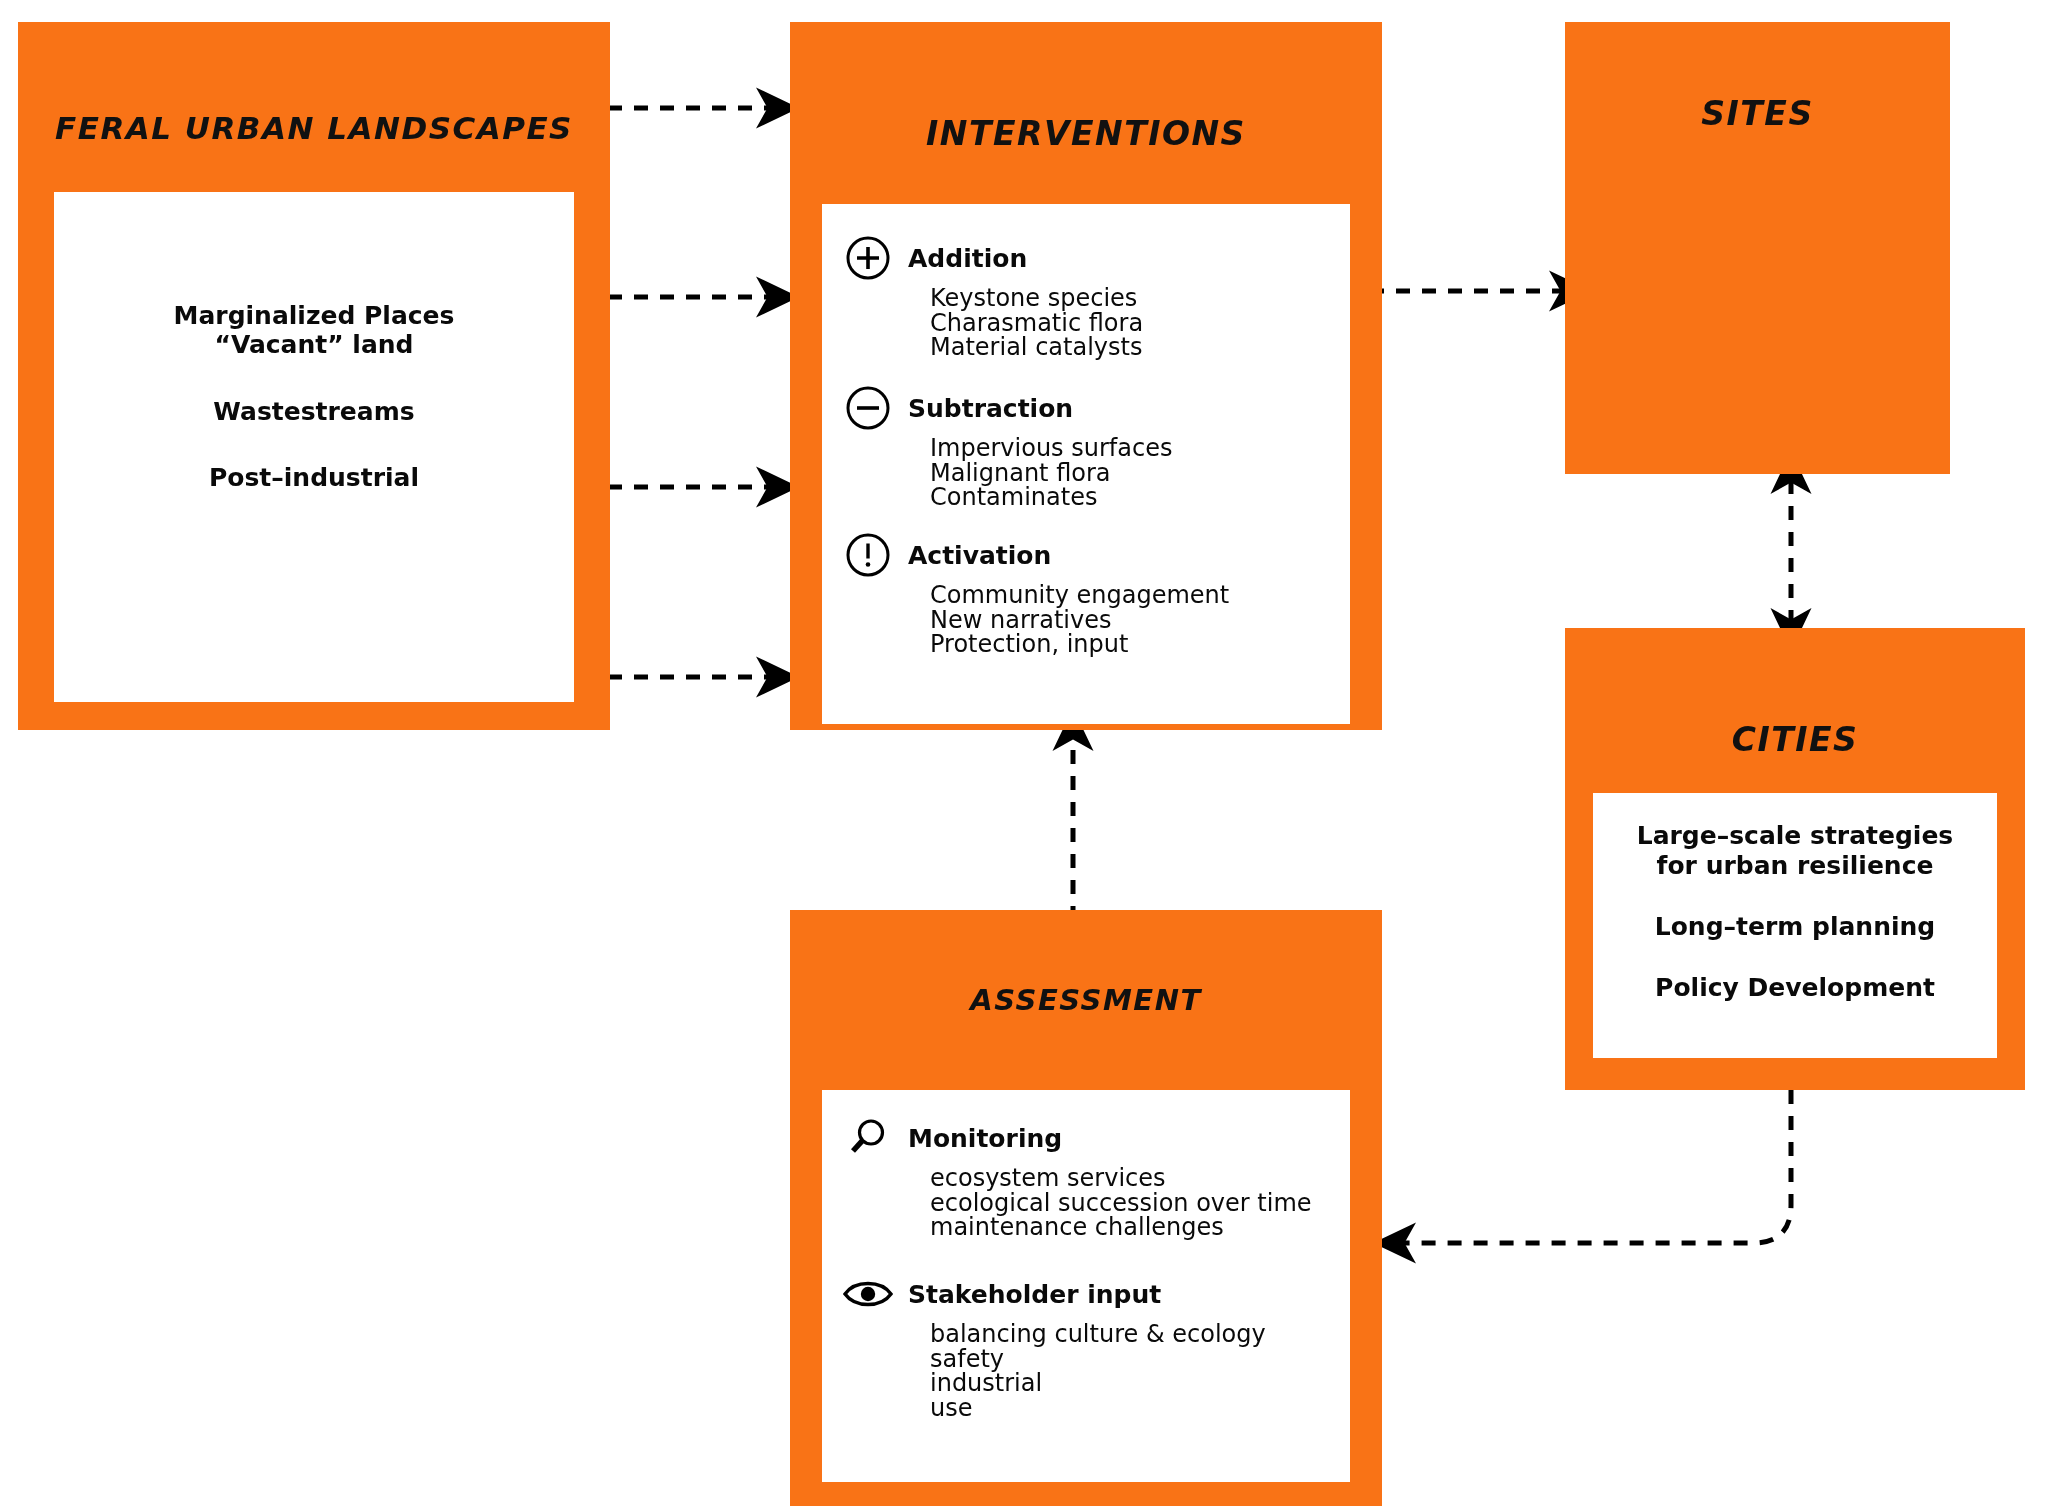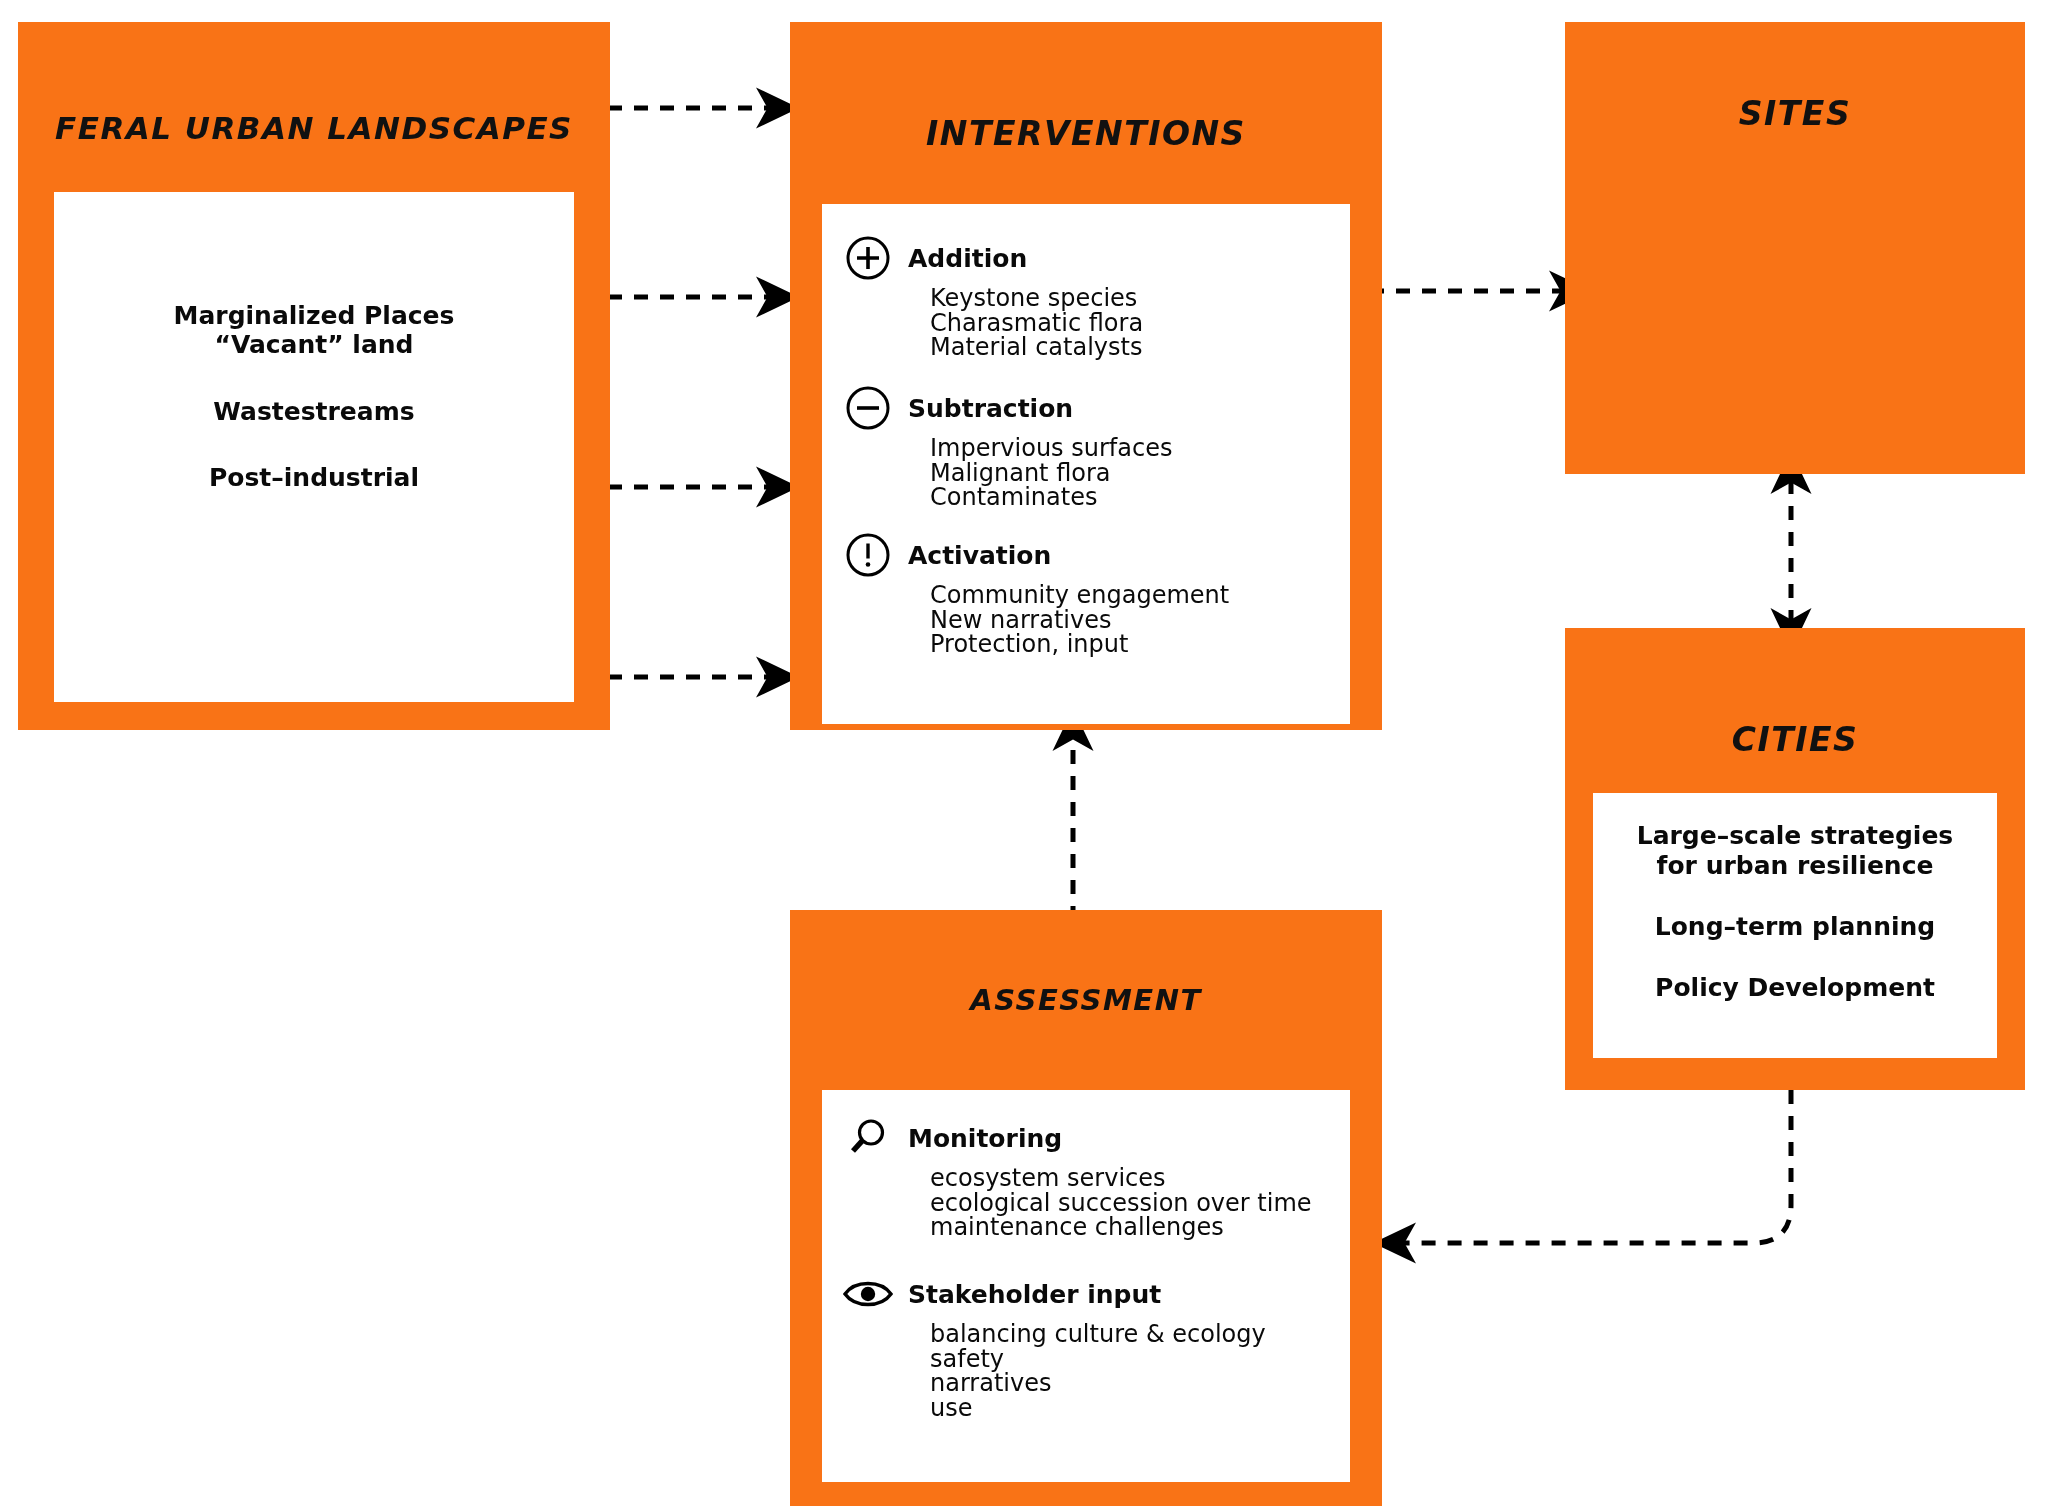--- a/index.html
+++ b/index.html
@@ -193,21 +193,21 @@
         <div class="grp-items">
           <div class="it">Community engagement</div>
           <div class="it">New narratives</div>
           <div class="it">Protection, input</div>
         </div>
       </div>
 
     </div>
   </div>
 
-  <div class="panel" style="left:1565px; top:22px; width:460px; height:452px;">
+  <div class="panel" style="left:1565px; top:22px; width:385px; height:452px;">
     <div class="panel-title" style="top:72px; font-size:33px;">SITES</div>
   </div>
 
   <div class="panel" style="left:1565px; top:628px; width:460px; height:462px;">
     <div class="panel-title" style="top:92px; font-size:33px;">CITIES</div>
     <div class="inner" style="left:28px; top:165px; width:404px; height:265px;">
       <div class="centered-list" style="top:28px; padding:0 26px; box-sizing:border-box;">
         <div class="row" style="margin-bottom:32px; line-height:1.2;">Large–scale strategies for urban resilience</div>
         <div class="row" style="margin-bottom:32px;">Long–term planning</div>
         <div class="row">Policy Development</div>
@@ -242,21 +242,21 @@
             <svg width="50" height="40" viewBox="0 0 50 40">
               <path d="M2 20 C12 6, 38 6, 48 20 C38 34, 12 34, 2 20 Z" fill="none" stroke="#000" stroke-width="3.4"></path>
               <circle cx="25" cy="20" r="7.2" fill="#000"></circle>
             </svg>
           </span>
           <span class="grp-title">Stakeholder input</span>
         </div>
         <div class="grp-items">
           <div class="it">balancing culture &amp; ecology</div>
           <div class="it">safety</div>
-          <div class="it">narratives</div>
+          <div class="it">industrial</div>
           <div class="it">use</div>
         </div>
       </div>
 
     </div>
   </div>
 
 </div>
 
 </body></html>

